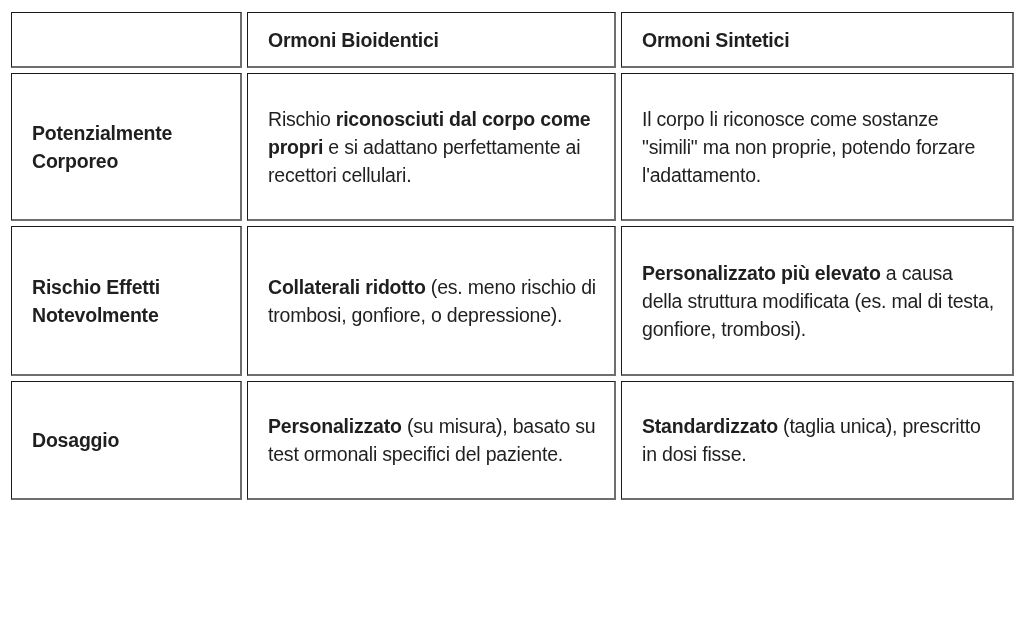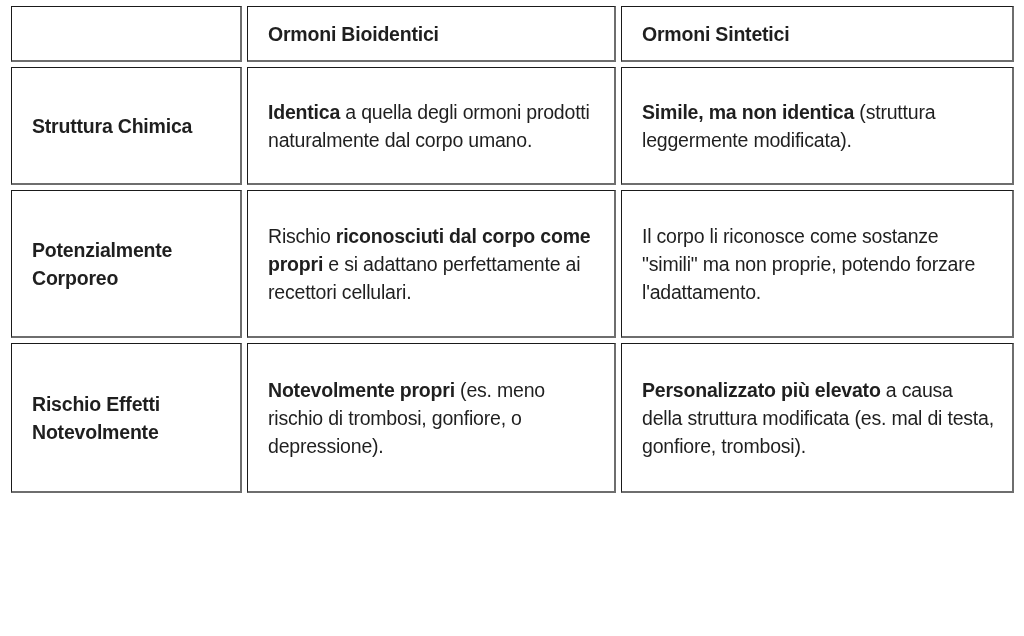--- a/index.html
+++ b/index.html
@@ -1,19 +1,19 @@
 <!DOCTYPE html>
 <html><head>
 <meta charset="utf-8">
 <style>
   html, body { margin: 0; padding: 0; background: #ffffff; }
   body { width: 1024px; height: 636px; overflow: hidden; position: relative;
          font-family: "Liberation Sans", "DejaVu Sans", sans-serif; color: #1f1f1f; }
   table.cmp {
-    position: absolute; left: 11px; top: 6px;
+    position: absolute; left: 11px; top: 12px;
     border-collapse: separate; border-spacing: 5px;
     margin: -5px;
   }
   table.cmp td {
     border-top: 1.5px solid #1a1a1a;
     border-left: 1.5px solid #1a1a1a;
     border-right: 2px solid #6e6e6e;
     border-bottom: 2px solid #6e6e6e;
     padding: 0 18px 0 20px;
     vertical-align: middle;
@@ -34,29 +34,29 @@
 </head>
 <body>
 
 <table class="cmp">
   <tbody>
       <tr class="h">
     <td class="c0"></td>
     <td class="c1">Ormoni Bioidentici</td>
     <td class="c2">Ormoni Sintetici</td>
   </tr>
-  <tr class="r1">
-    <td class="c0">Struttura Chimica</td>
-    <td class="c1"><b>Identica</b><span> a quella degli ormoni prodotti naturalmente dal corpo umano.</span></td>
-    <td class="c2"><b>Simile, ma non identica</b><span> (struttura leggermente modificata).</span></td>
-  </tr>
   <tr class="r2">
     <td class="c0">Potenzialmente Corporeo</td>
     <td class="c1"><span>Rischio </span><b>riconosciuti dal corpo come propri</b><span> e si adattano perfettamente ai recettori cellulari.</span></td>
     <td class="c2"><span>Il corpo li riconosce come sostanze "simili" ma non proprie, potendo forzare l'adattamento.</span></td>
   </tr>
   <tr class="r3">
     <td class="c0">Rischio Effetti Notevolmente</td>
-    <td class="c1"><b>Notevolmente propri</b><span> (es. meno rischio di trombosi, gonfiore, o depressione).</span></td>
+    <td class="c1"><b>Collaterali ridotto</b><span> (es. meno rischio di trombosi, gonfiore, o depressione).</span></td>
     <td class="c2"><b>Personalizzato più elevato</b><span> a causa della struttura modificata (es. mal di testa, gonfiore, trombosi).</span></td>
+  </tr>
+  <tr class="r4">
+    <td class="c0">Dosaggio</td>
+    <td class="c1"><b>Personalizzato</b><span> (su misura), basato su test ormonali specifici del paziente.</span></td>
+    <td class="c2"><b>Standardizzato</b><span> (taglia unica), prescritto in dosi fisse.</span></td>
   </tr>
 </tbody>
   </table>
 
 </body></html>

